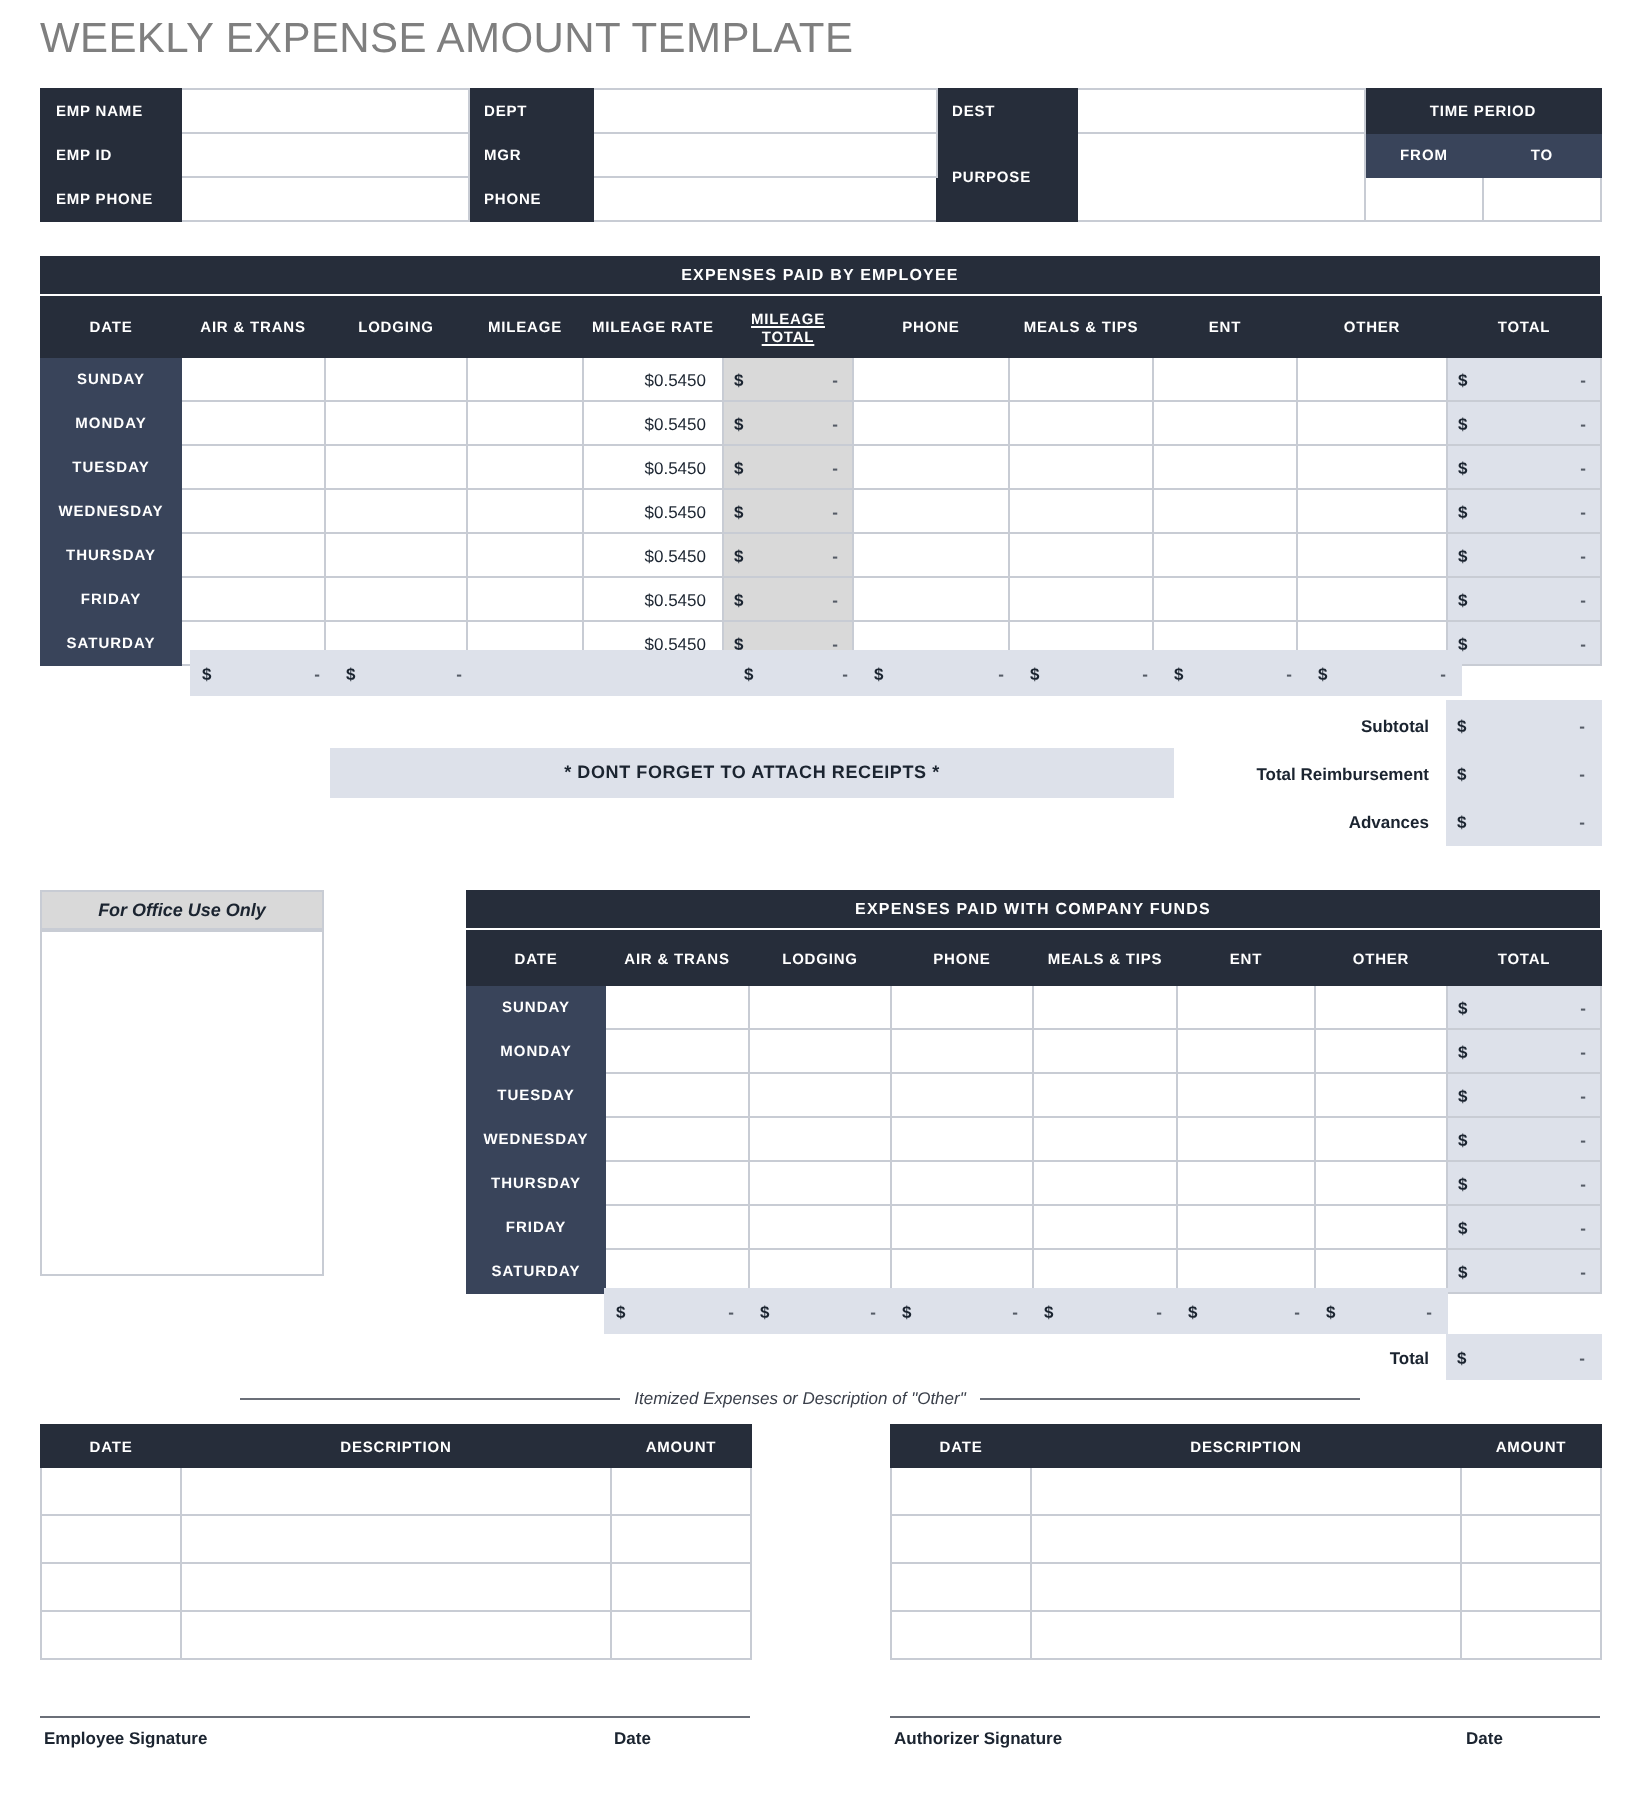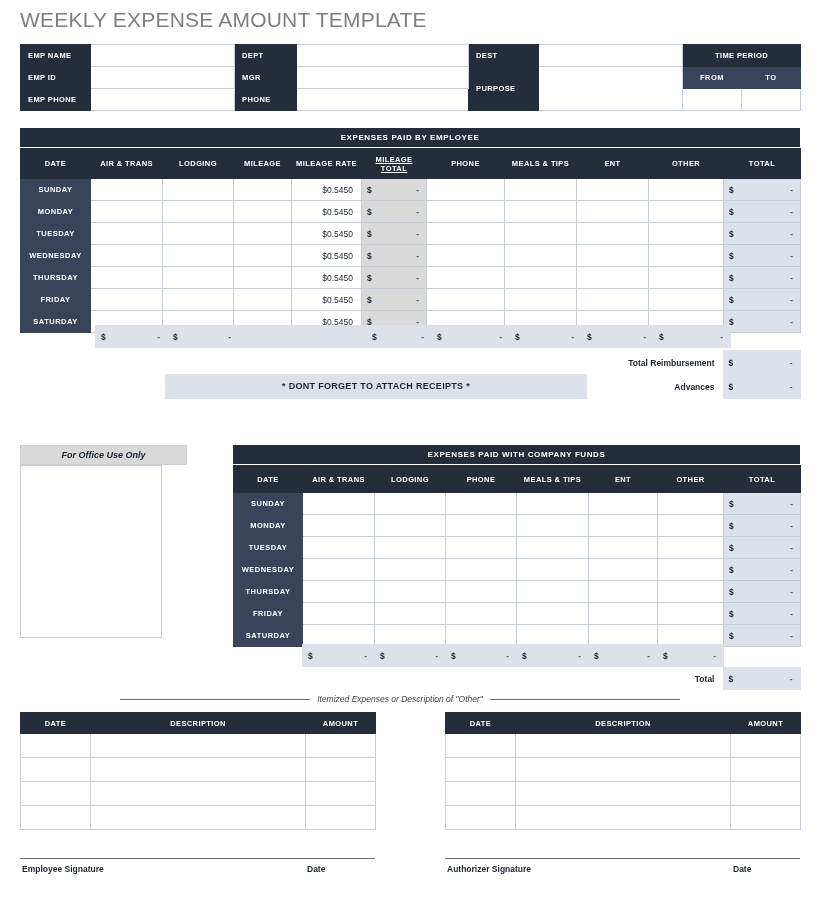--- a/index.html
+++ b/index.html
@@ -455,39 +455,46 @@
   </tbody>
 </table>
 
 <table class="tbl" id="summary-table" style="left:600px; top:350px; width:200px;">
   <colgroup>
       <col style="width:123px">
       <col style="width:77px">
     </colgroup>
   <tbody id="summary-body">
       <tr style="height: 24px;">
+        <td class="rlabel">Subtotal</td>
+        <td class="money lb" style="border-color: rgb(221, 225, 234);">
+          <span class="cur">$</span>
+          <span class="dsh">-</span>
+        </td>
+      </tr>
+      <tr style="height: 24px;">
         <td class="rlabel">Total Reimbursement</td>
         <td class="money lb" style="border-color: rgb(221, 225, 234);">
           <span class="cur">$</span>
           <span class="dsh">-</span>
         </td>
       </tr>
       <tr style="height: 24px;">
         <td class="rlabel">Advances</td>
         <td class="money lb" style="border-color: rgb(221, 225, 234);">
           <span class="cur">$</span>
           <span class="dsh">-</span>
         </td>
       </tr>
     </tbody>
 </table>
 
 <div id="receipts-notice" style="left:165px; top:374px; width:422px;">* DONT FORGET TO ATTACH RECEIPTS *</div>
 
-<div id="office-use-header" style="left:20px; top:445px; width:167px;">For Office Use Only</div>
+<div id="office-use-header" style="left:20px; top:445px; width:142px;">For Office Use Only</div>
 <div id="office-use-body" style="left:20px; top:465px; width:142px; height:173px;"></div>
 
 <div class="banner" id="company-banner" style="left:233px; top:445px; width:567px;">EXPENSES PAID WITH COMPANY FUNDS</div>
 
 <table class="tbl" id="company-table" style="left:233px; top:465px; width:567px;">
   <colgroup>
     <col style="width:69px">
       <col style="width:72px">
       <col style="width:71px">
     <col style="width:71px">

